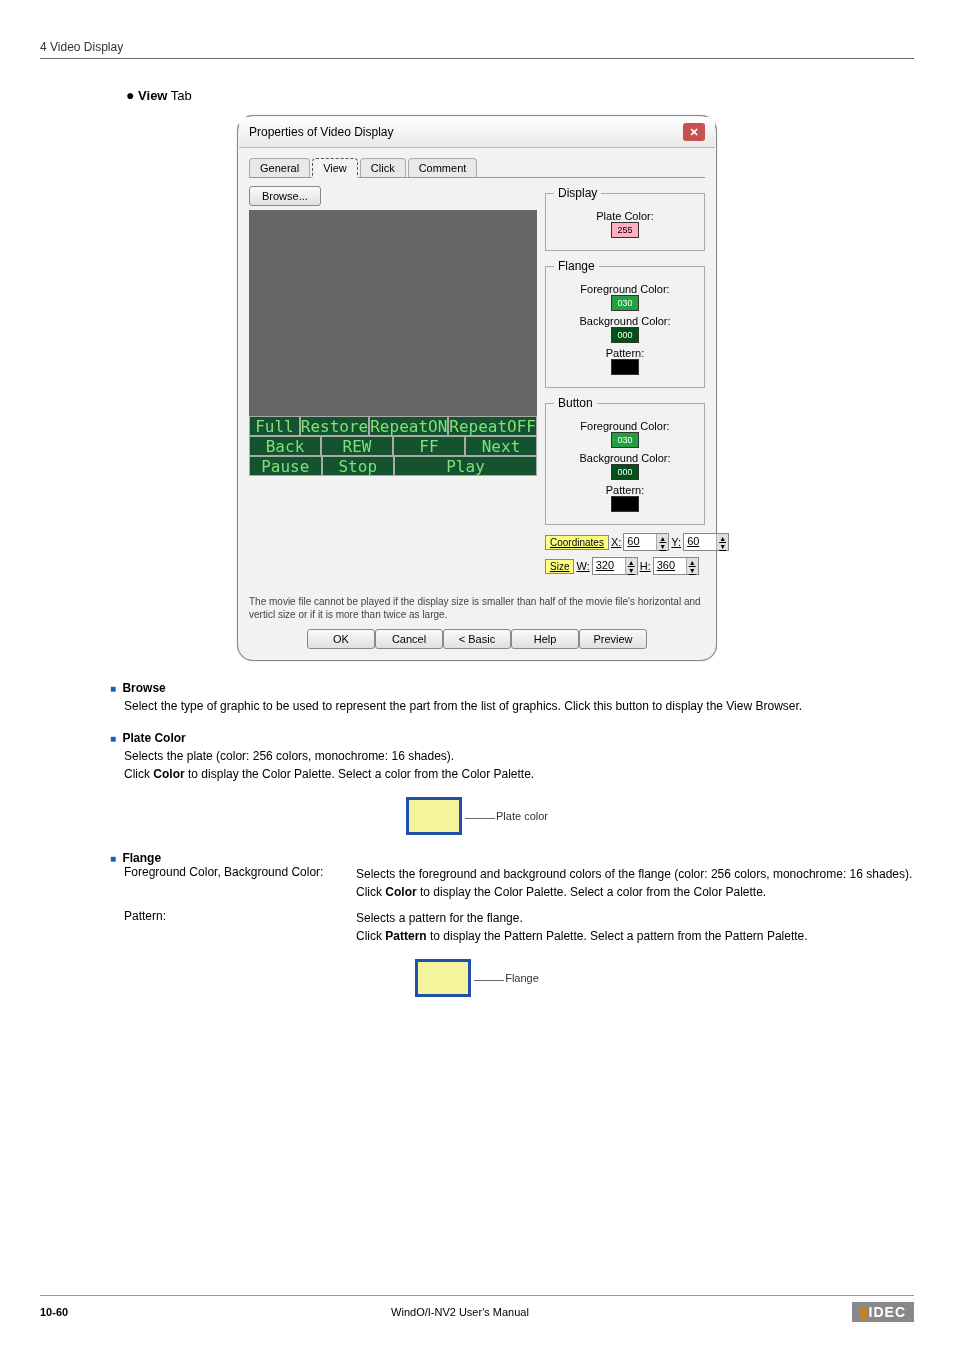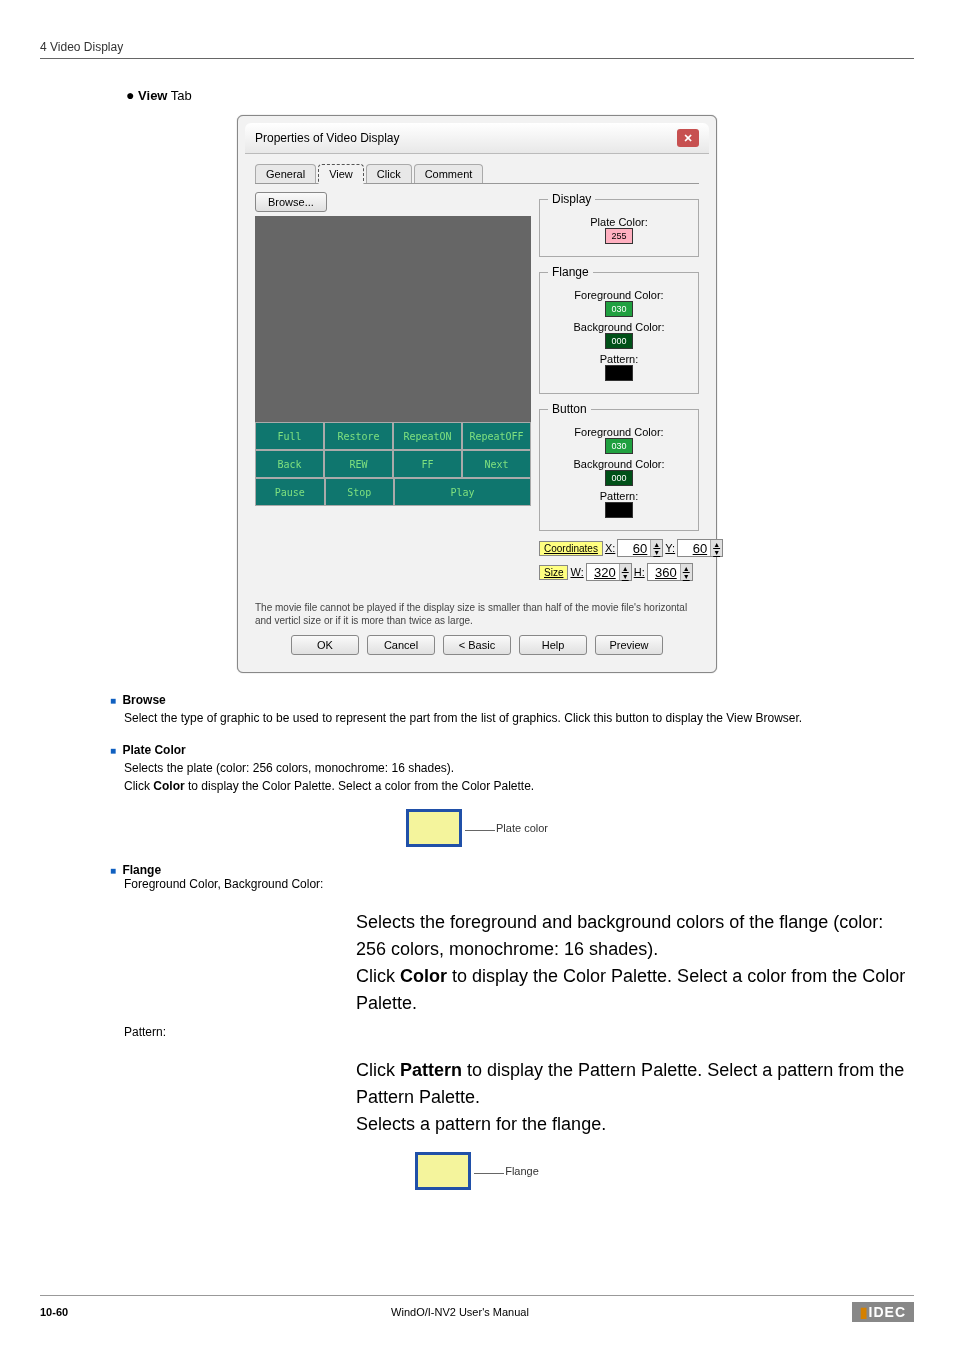--- a/index.html
+++ b/index.html
@@ -19,22 +19,22 @@
     margin-top: 4px;
   }
   .chapter-title { font-size: 12px; color: #333; margin-bottom: 4px; }
   .tab-heading { font-size: 13px; margin: 28px 0 10px 86px; }
   .tab-bullet { font-size: 14px; }
   .dialog {
     width: 480px;
     margin: 12px auto 20px auto;
     background: #f2f2f2;
     border: 1px solid #888;
-    border-radius: 6px;
-    padding: 7px;
+    border-radius: 16px;
+    padding: 1px;
     box-shadow: 0 0 1px #888;
   }
   .dialog-title {
     background: linear-gradient(#fff,#e8e8e8);
     border-bottom: 1px solid #bbb;
     border-radius: 6px 6px 0 0;
     padding: 6px 10px;
     font-size: 12px;
     display: flex;
     justify-content: space-between;
@@ -78,27 +78,27 @@
   }
   .preview-area {
     height: 206px;
     background: #666;
     margin-top: 4px;
   }
   .grid-buttons { margin-top: 0; }
   .grid-row { display: flex; }
   .grid-cell {
     flex: 1;
-    background: #0f766e;
+    background: #14532d;
     border: 1px solid #aaa;
-    height: 28px;
+    height: 20px;
     display: flex; align-items: center; justify-content: center;
     color: #7fe07f;
     font-family: monospace;
-    font-size: 10px;
+    font-size: 16px;
   }
   .grid-cell.wide { flex: 2; }
   .fieldset {
     border: 1px solid #aaa;
     padding: 6px 8px 8px 8px;
     margin-bottom: 8px;
     font-size: 11px;
   }
   .fieldset-legend { font-size: 12px; padding: 0 4px; }
   .field-row { display: flex; align-items: center; justify-content: space-between; margin: 4px 0; flex-direction: column; }
@@ -127,25 +127,25 @@
     padding: 1px 4px;
     font-size: 10px;
   }
   .spin {
     display: inline-flex;
     align-items: stretch;
     border: 1px solid #888;
     height: 18px;
     background: #fff;
   }
-  .spin-val { width: 32px; padding: 1px 3px; font-size: 13px; text-align: right; }
+  .spin-val { width: 32px; padding: 1px 3px; font-size: 11px; }
   .spin-btn { width: 12px; background: #e0e0e0; font-size: 7px; display:flex; flex-direction:column; }
   .spin-btn span { flex:1; display:flex; align-items:center; justify-content:center; border-left:1px solid #aaa; }
   .warn-text { font-size: 10px; color: #444; margin: 20px 0 6px 0; line-height: 1.3; }
-  .btn-row { display: flex; gap: 8px; justify-content: center; margin-top: 8px; }
+  .btn-row { display: flex; gap: 0; justify-content: center; margin-top: 8px; }
   .dlg-btn {
     background: linear-gradient(#fafafa,#e0e0e0);
     border: 1px solid #888;
     padding: 3px 0;
     width: 68px;
     font-size: 11px;
     text-align: center;
     border-radius: 3px;
   }
   .section { margin: 16px 0 0 70px; }
@@ -164,21 +164,21 @@
     background: #f4f49c;
     position: relative;
   }
   .demo-label { font-size: 11px; color: #333; margin-left: 34px; }
   .callout-line {
     width: 30px; height: 1px; border-top: 1px solid #666; position: absolute;
   }
   .flange-table { margin-left: 84px; }
   .flange-row { display: flex; margin-bottom: 8px; }
   .flange-left { width: 232px; font-size: 12px; padding-right: 10px; }
-  .flange-right { flex: 1; font-size: 18px; line-height: 1.5; margin-top: 32px; }
+  .flange-right { flex: 1; font-size: 12px; line-height: 1.5; }
   .footer {
     position: absolute;
     bottom: 28px;
     left: 40px; right: 40px;
     display: flex;
     justify-content: space-between;
     align-items: center;
     border-top: 1px solid #999;
     padding-top: 6px;
     font-size: 11px;
@@ -373,24 +373,24 @@
     <div class="flange-right">
       <div>Selects the foreground and background colors of the flange (color: 256 colors, monochrome: 16 shades).</div>
       <div>
         <span>Click </span><b>Color</b><span> to display the Color Palette. Select a color from the Color Palette.</span>
       </div>
     </div>
   </div>
   <div class="flange-row">
     <div class="flange-left">Pattern:</div>
     <div class="flange-right">
+      <div>Selects a pattern for the flange.</div>
       <div>
         <span>Click </span><b>Pattern</b><span> to display the Pattern Palette. Select a pattern from the Pattern Palette.</span>
       </div>
-      <div>Selects a pattern for the flange.</div>
     </div>
   </div>
 </div>
 
 <div class="color-demo">
   <div class="plate-demo">
     <div class="callout-line" style="top:18px; left:56px;"></div>
   </div>
   <span class="demo-label">Flange</span>
 </div>

